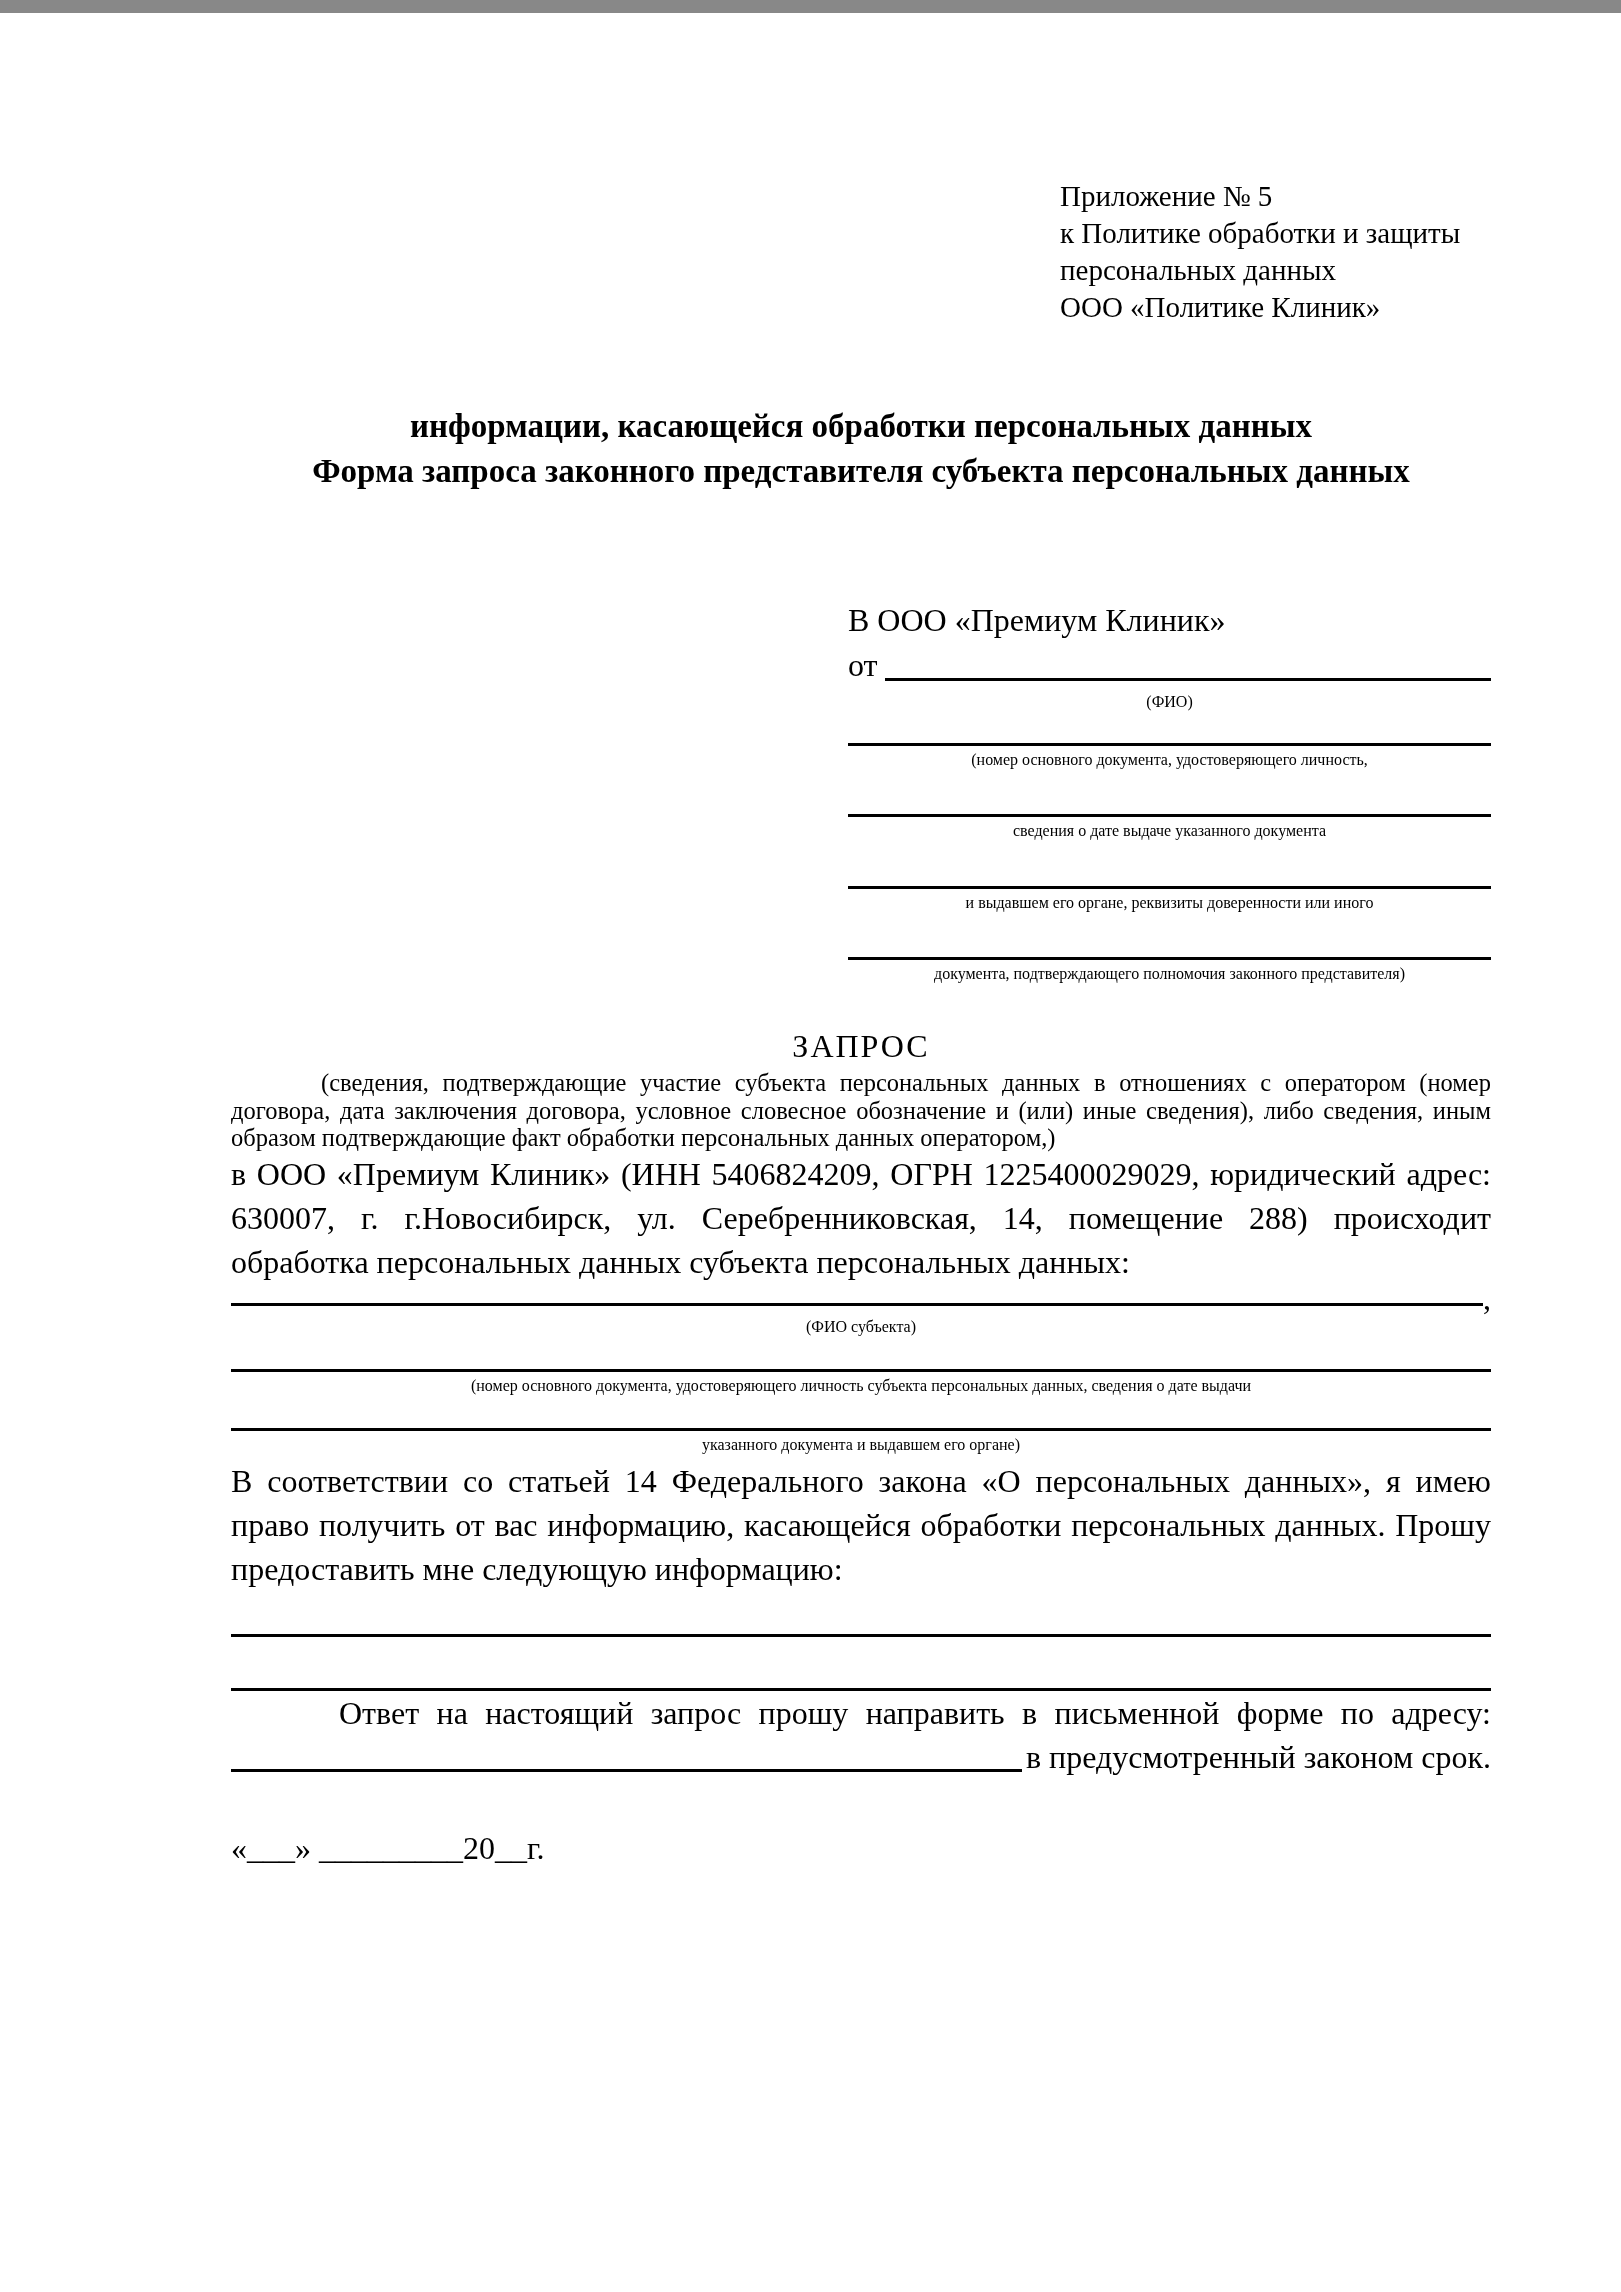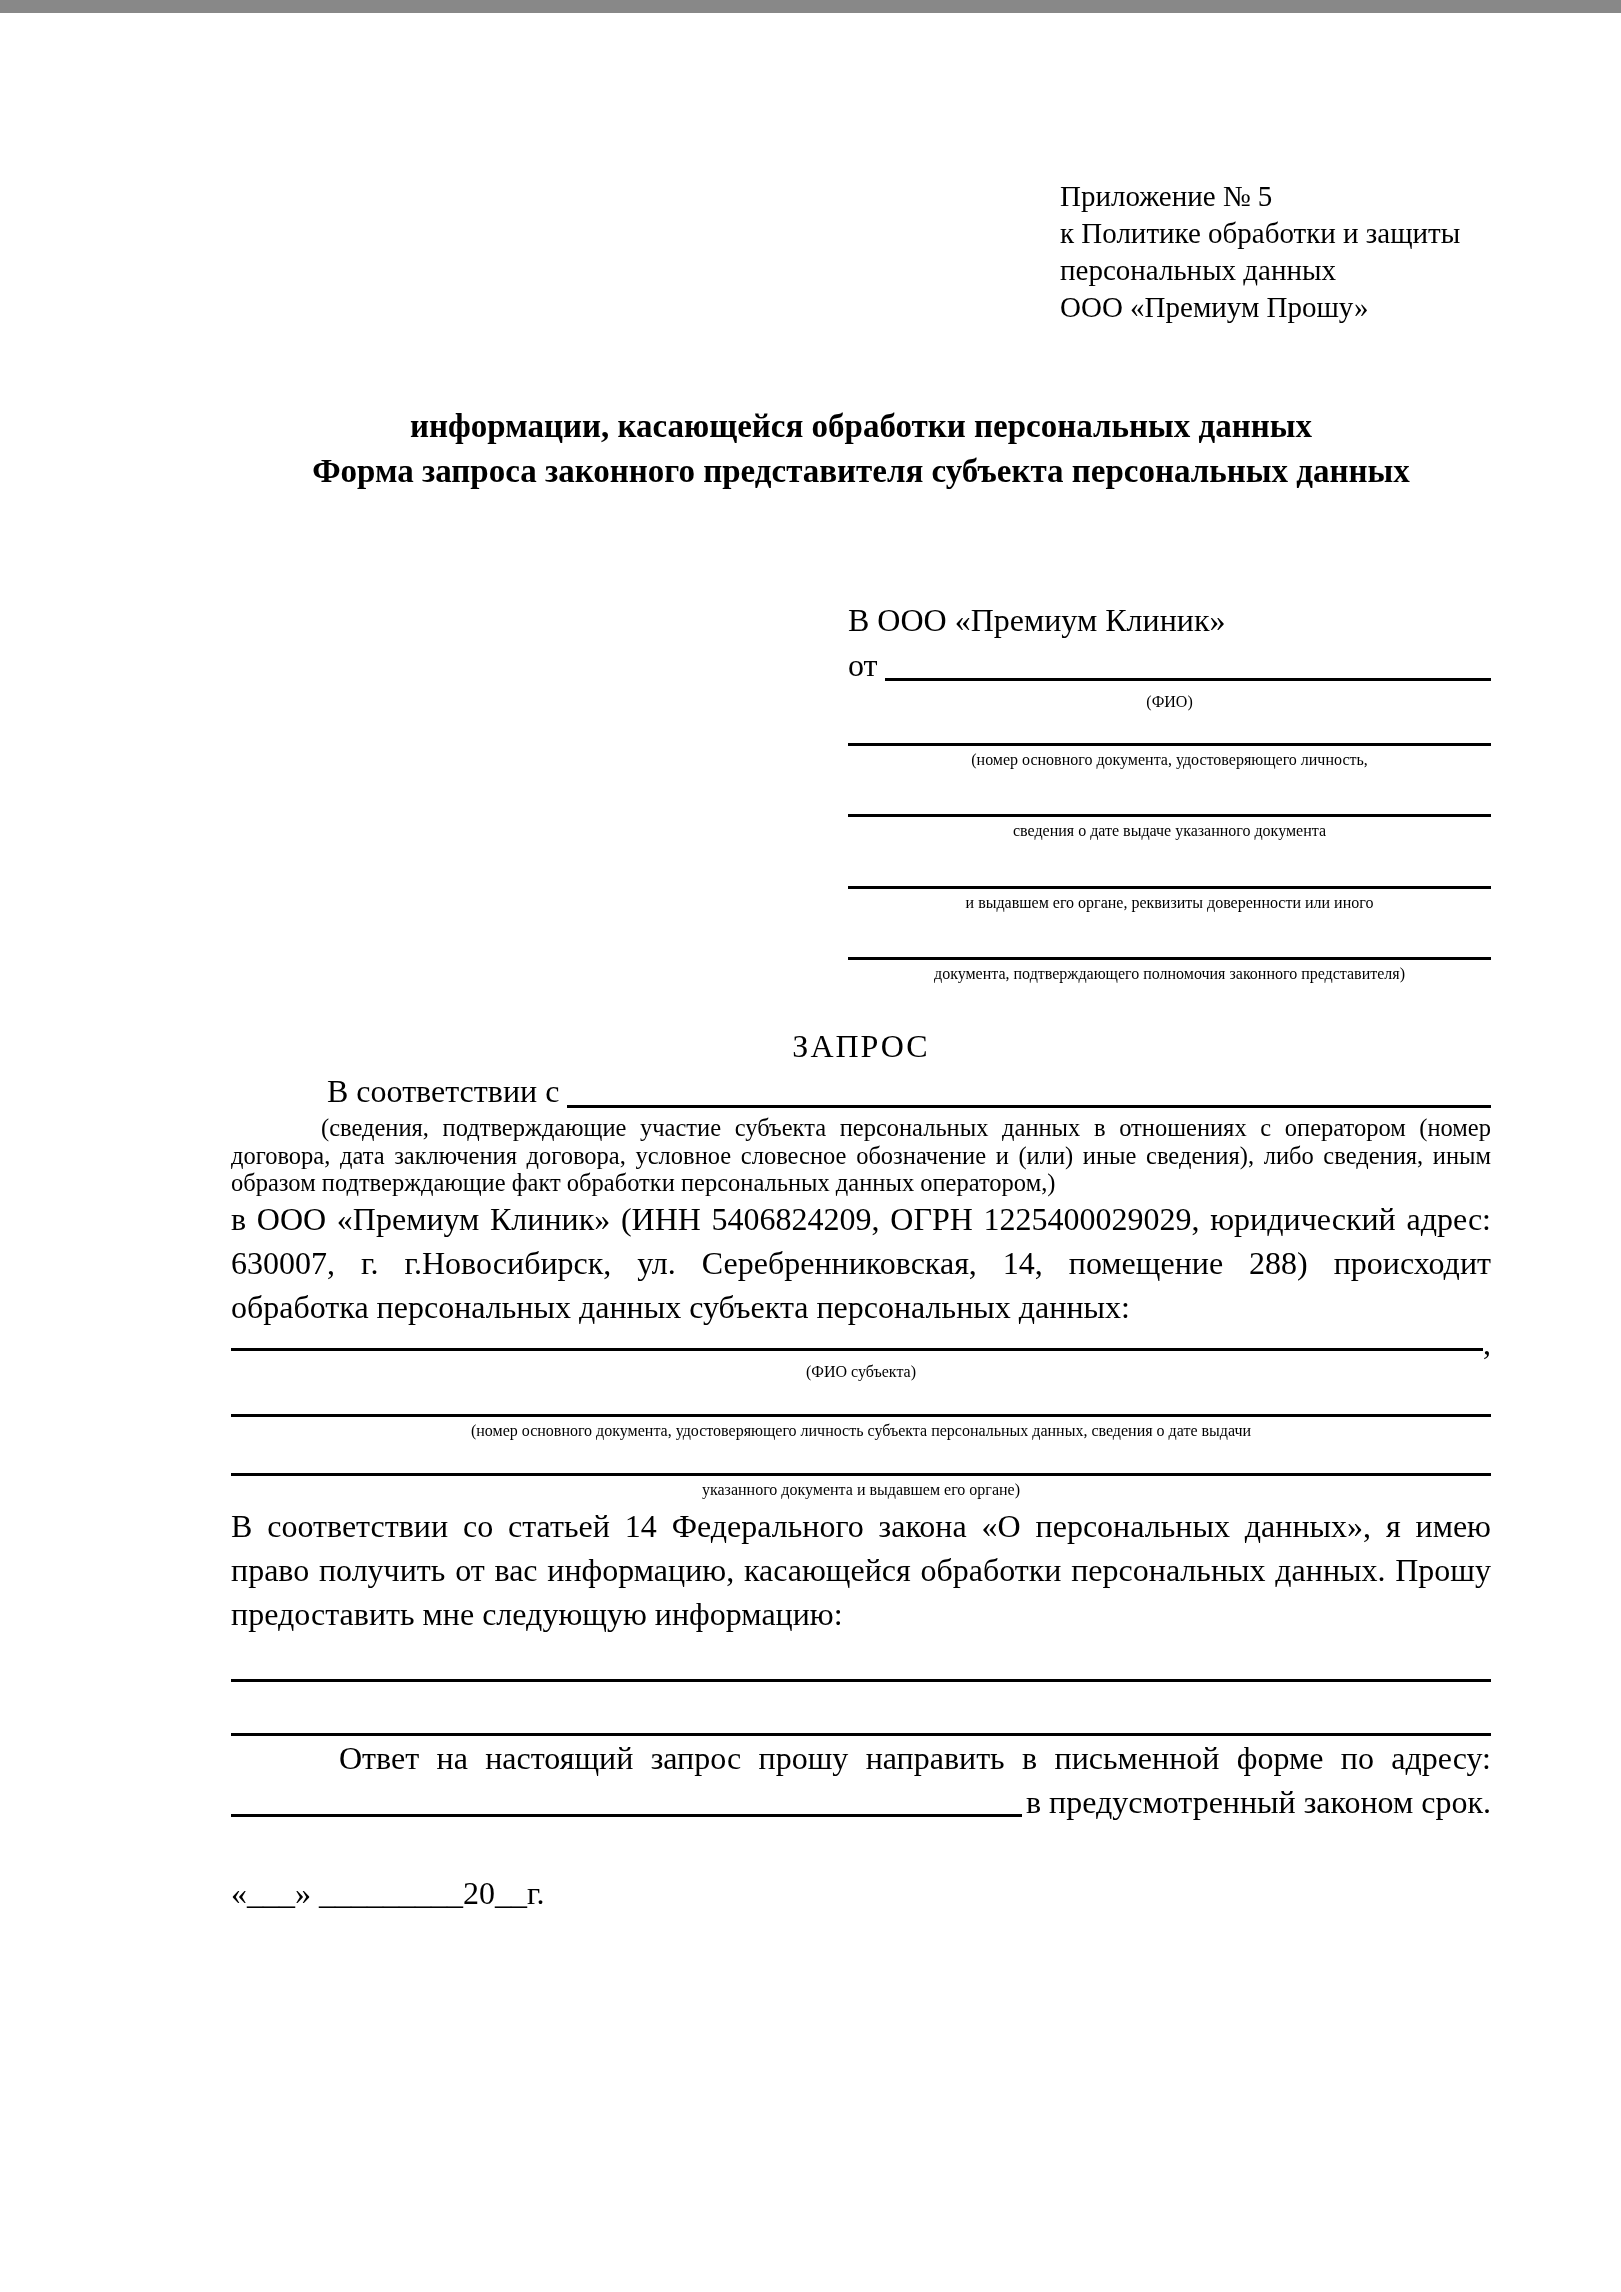--- a/index.html
+++ b/index.html
@@ -103,21 +103,21 @@
 </style>
 </head>
 <body>
 
 <div class="page">
 
   <div class="appendix">
     <div>Приложение № 5</div>
     <div>к Политике обработки и защиты</div>
     <div>персональных данных</div>
-    <div>ООО «Премиум Прошу»</div>
+    <div>ООО «Политике Клиник»</div>
   </div>
 
   <div class="doc-title">
     <div>информации, касающейся обработки персональных данных</div>
     <div>Форма запроса законного представителя субъекта персональных данных</div>
   </div>
 
   <div class="addressee">
     <div class="addr-row">В ООО «Премиум Клиник»</div>
     <div class="addr-row flex-row">
@@ -139,24 +139,20 @@
       <div class="cap">и выдавшем его органе, реквизиты доверенности или иного</div>
     </div>
     <div>
       <div class="u-line tall"></div>
       <div class="cap">документа, подтверждающего полномочия законного представителя)</div>
     </div>
   </div>
 
   <div class="zapros">ЗАПРОС</div>
 
-  <div class="accordance">
-    <span class="lead">В соответствии с</span>
-    <span class="fill"></span>
-  </div>
   <div class="acc-caption">(сведения, подтверждающие участие субъекта персональных данных в отношениях с оператором (номер договора, дата заключения договора, условное словесное обозначение и (или) иные сведения), либо сведения, иным образом подтверждающие факт обработки персональных данных оператором,)</div>
 
   <div class="body-para">в ООО «Премиум Клиник» (ИНН 5406824209, ОГРН 1225400029029, юридический адрес: 630007, г. г.Новосибирск, ул. Серебренниковская, 14, помещение 288) происходит обработка персональных данных субъекта персональных данных:</div>
 
   <div class="comma-row">
     <span class="fill"></span>
     <span class="comma">,</span>
   </div>
   <div class="cap">(ФИО субъекта)</div>
 

